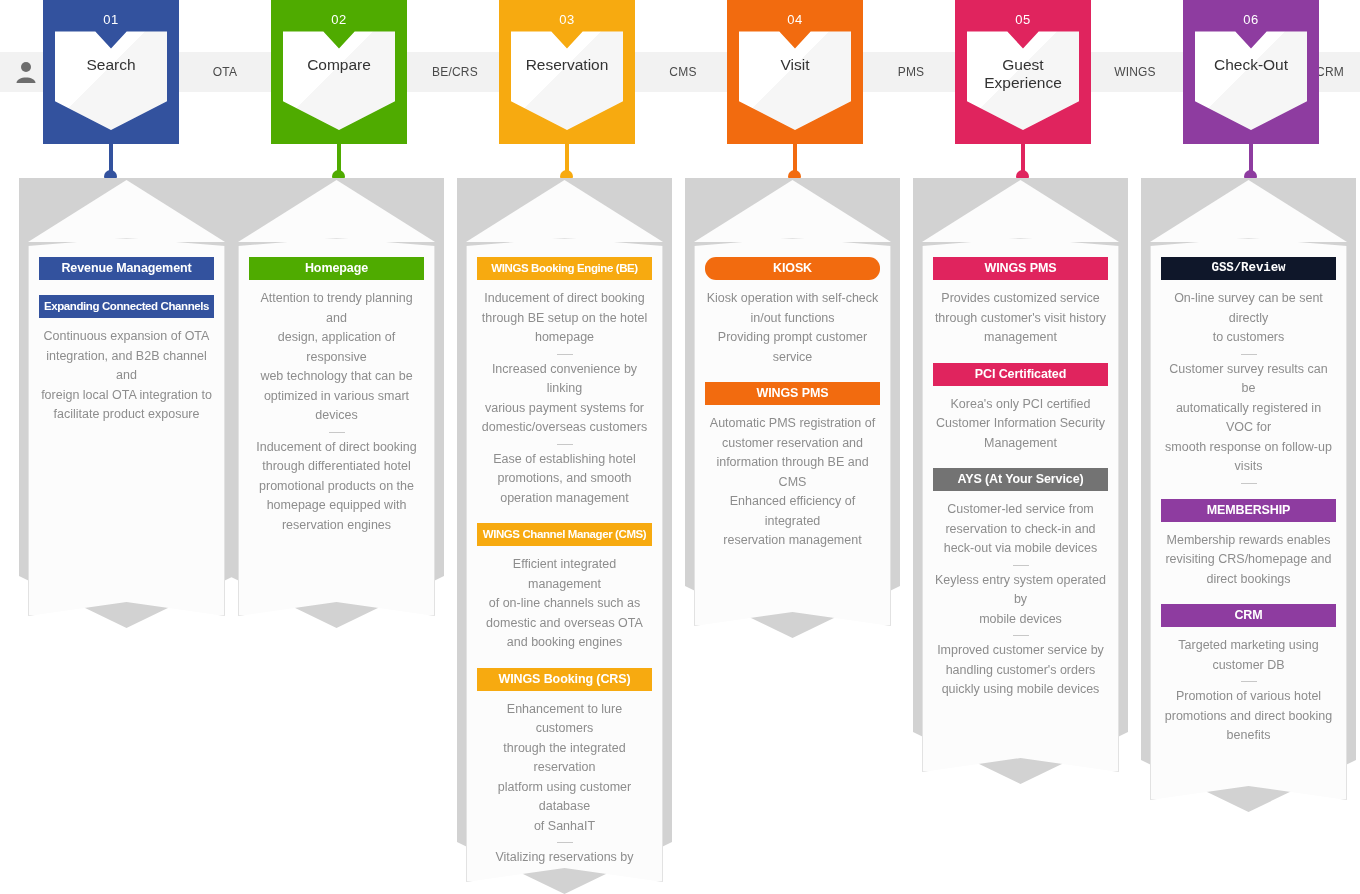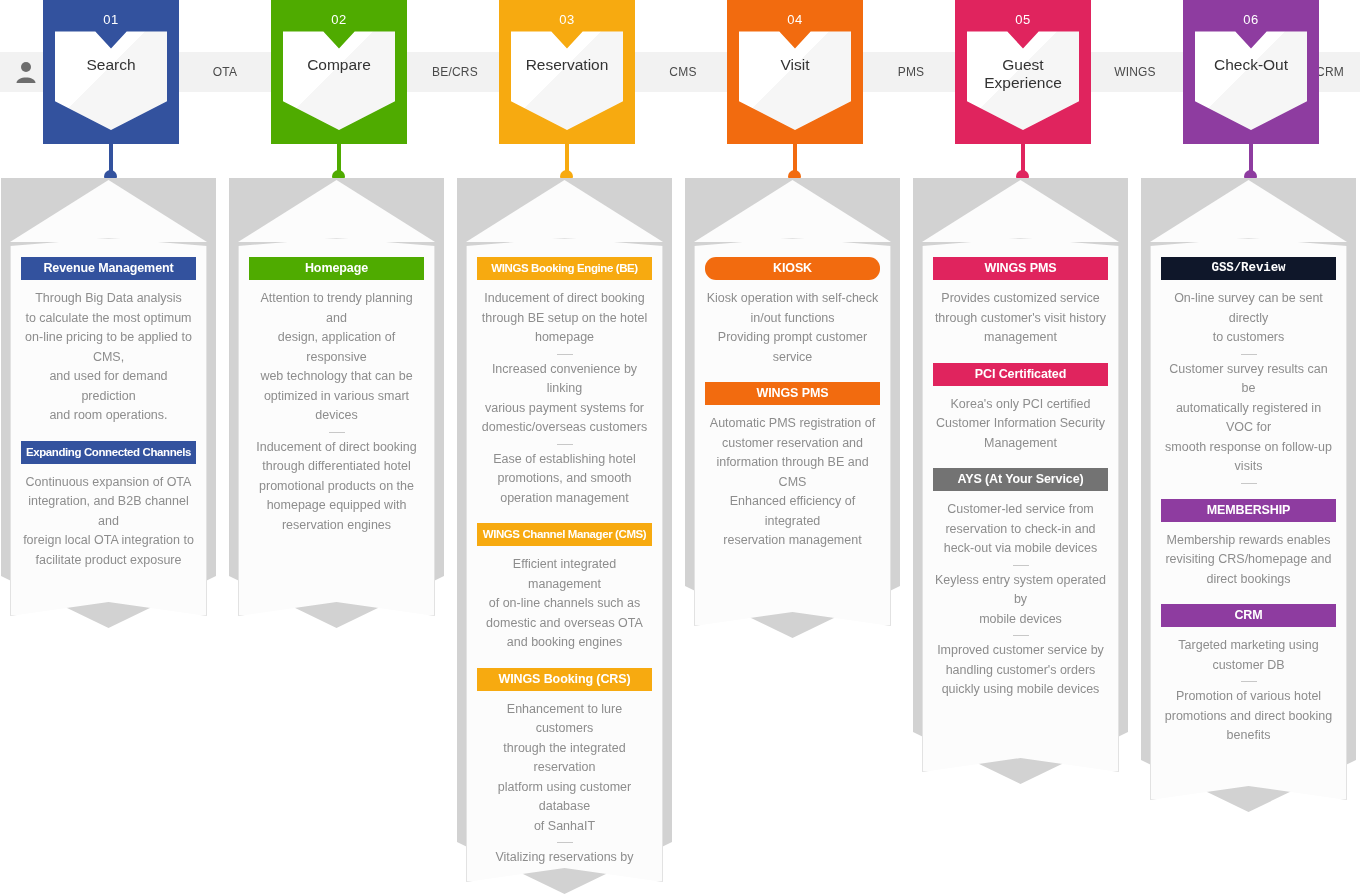--- a/index.html
+++ b/index.html
@@ -177,31 +177,26 @@
       <div class="badge" style="left: 1183px;">
         <div class="badge-bg" style="background:#8e3ca0"></div>
         <div class="badge-inner"></div>
         <div class="badge-num">06</div>
         <div class="badge-title">Check-Out</div>
       </div>
       <div class="stem" style="left: 1249px; background: rgb(142, 60, 160);"></div>
       <div class="dot" style="left: 1244px; background: rgb(142, 60, 160);"></div>
     </div>
   <div id="columns">
-      <div class="col" style="left: 1px; height: 450px;">
+      <div class="col" style="left: 19px; height: 450px;">
         <div class="gray-arrow" style="height: 450px;"></div>
         <div class="card-wedge"></div>
         <div class="card" style="height: 378px;">
           <div class="sec-blk">
             <span class="sec-head" style="background: rgb(51, 82, 158);">Revenue Management</span>
-            <span class="sec-body">Through Big Data analysis
-to calculate the most optimum
-on-line pricing to be applied to CMS,
-and used for demand prediction
-and room operations.</span>
           </div>
           <div class="sec-blk">
             <span class="sec-head small" style="background: rgb(51, 82, 158);">Expanding Connected Channels</span>
             <span class="sec-body">Continuous expansion of OTA
 integration, and B2B channel and
 foreign local OTA integration to
 facilitate product exposure</span>
           </div>
         </div>
       </div>

